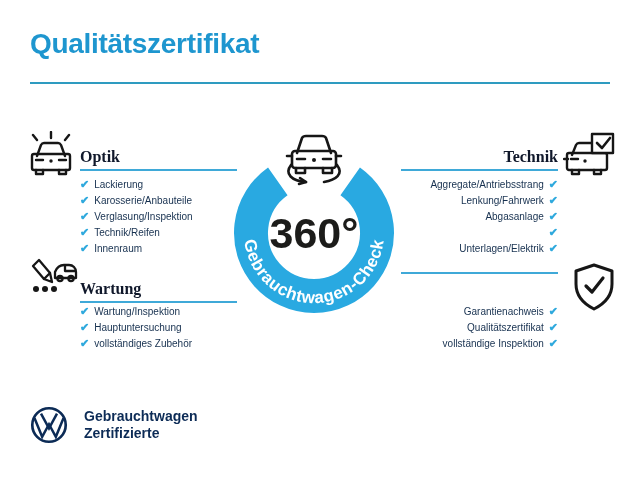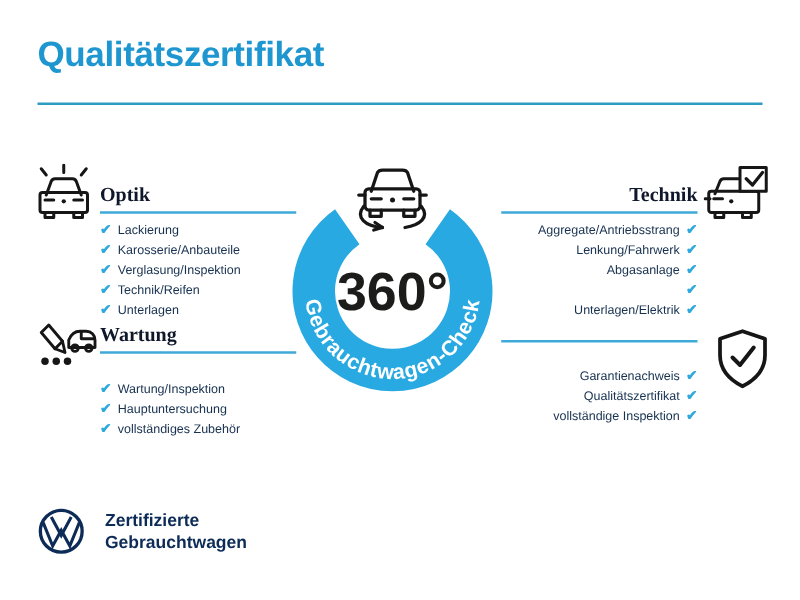--- a/index.html
+++ b/index.html
@@ -28,26 +28,26 @@
 
   .pos-optik-icon{left:24px;top:131px;}
   .pos-optik-head{left:80px;top:147px;}
   .pos-optik-items{left:80px;top:176px;}
 
   .pos-technik-icon{left:563px;top:131px;}
   .pos-technik-head{left:401px;top:147px;}
   .pos-technik-items{left:380px;top:176px;width:178px;}
 
   .pos-wartung-icon{left:24px;top:256px;}
-  .pos-wartung-head{left:80px;top:259px;}
+  .pos-wartung-head{left:80px;top:279px;}
   .pos-wartung-items{left:80px;top:303px;}
 
   .pos-garantie-icon{left:572px;top:263px;}
   .pos-garantie-head{left:401px;top:269px;}
-  .pos-garantie-items{left:380px;top:293px;width:178px;}
+  .pos-garantie-items{left:380px;top:303px;width:178px;}
 
   
   .ring-svg{position:absolute;left:214px;top:133px;}
   .car-rotate-svg{position:absolute;left:279px;top:124px;}
 
   
   .vw-logo{position:absolute;left:30px;top:406px;}
   .brand{position:absolute;left:84px;top:408px;font-size:14px;font-weight:bold;color:#0c2b56;line-height:17px;}
 </style>
 </head>
@@ -107,21 +107,21 @@
     <div class="row">
         <span class="chk">✔</span>
         <span>Verglasung/Inspektion</span>
       </div>
     <div class="row">
         <span class="chk">✔</span>
         <span>Technik/Reifen</span>
       </div>
     <div class="row">
         <span class="chk">✔</span>
-        <span>Unterlagen</span>
+        <span>Innenraum</span>
       </div>
   </div>
 
   <svg class="sec-icon pos-technik-icon" width="54" height="54" viewBox="0 0 54 54" xmlns="http://www.w3.org/2000/svg">
     <g fill="none" stroke="#161616" stroke-width="2.4" stroke-linecap="round" stroke-linejoin="round">
       <path d="M9 24 L13 14 Q14 12 16 12 L30 12"></path>
       <rect x="4" y="22" width="40" height="17" rx="2"></rect>
       <path d="M5 28 H1"></path>
       <path d="M8 28 H15"></path>
       <path d="M9 39 v4 h7 v-4 M31 39 v4 h7 v-4"></path>
@@ -213,17 +213,17 @@
   </div>
 
   <svg class="vw-logo" width="38" height="38" viewBox="0 0 100 100" xmlns="http://www.w3.org/2000/svg">
     <g fill="none" stroke="#0c2b56" stroke-linejoin="miter">
       <circle cx="50" cy="50" r="44" stroke-width="7"></circle>
       <path d="M29 20 L50 59 L71 20" stroke-width="6.5"></path>
       <path d="M12 32 L32 81 L50 48 L68 81 L88 32" stroke-width="6.5"></path>
     </g>
   </svg>
   <div class="brand">
+    <div>Gebrauchtwagen</div>
     <div>Zertifizierte</div>
-    <div>Gebrauchtwagen</div>
   </div>
 
 </div>
 
 </body></html>

